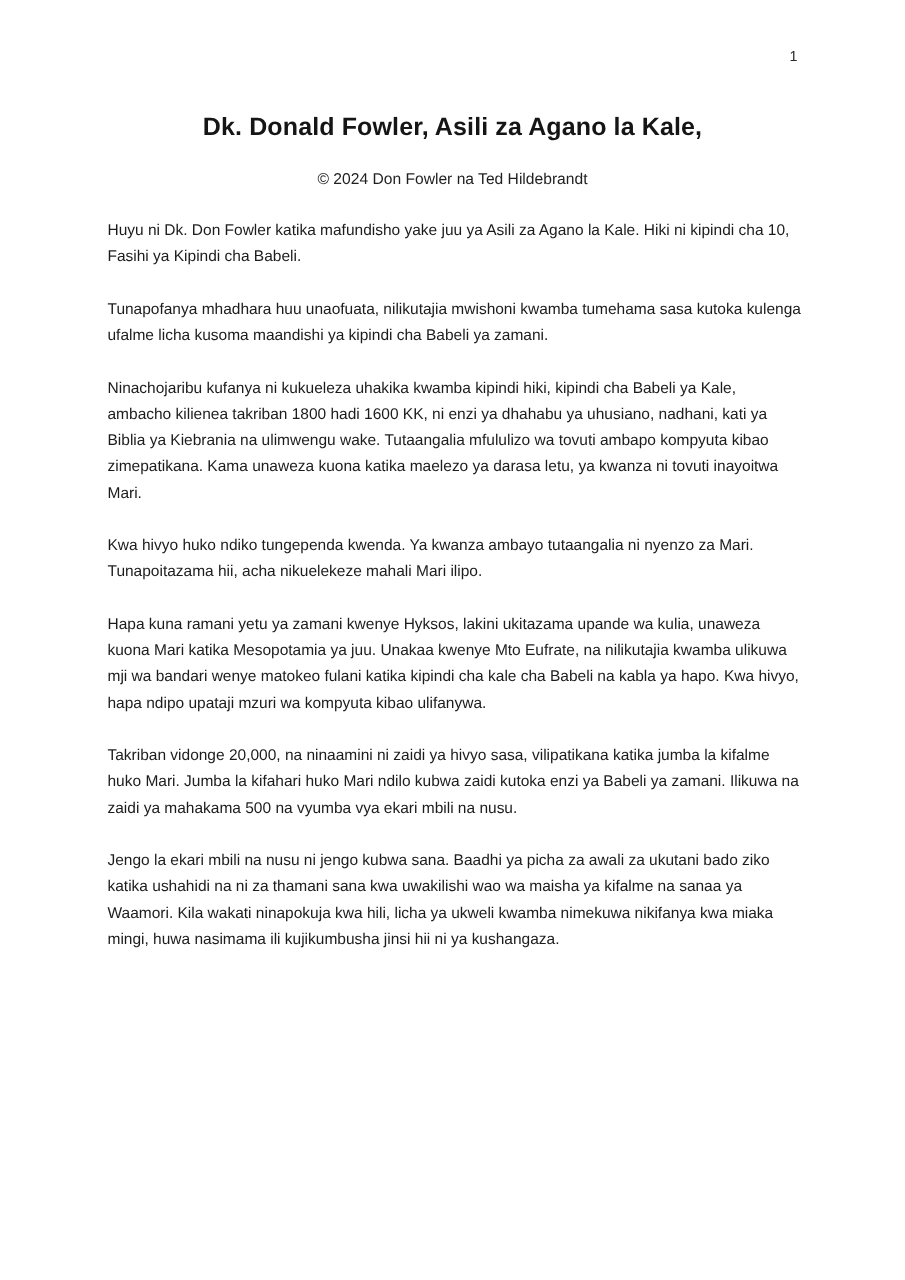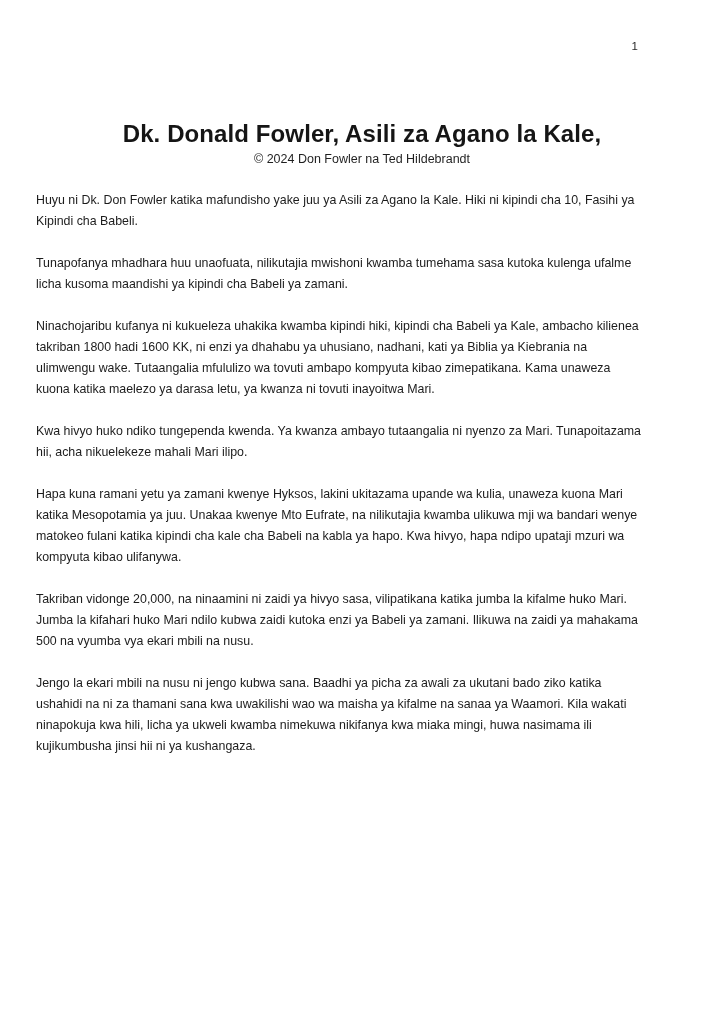--- a/index.html
+++ b/index.html
@@ -22,35 +22,34 @@
     top: 40px;
     right: 86px;
     font-size: 11.5px;
     color: #2a2a2a;
   }
   .title-block {
     padding-top: 88px;
     text-align: center;
   }
   .title-line {
-    font-size: 24px;
+    font-size: 20px;
     font-weight: bold;
     line-height: 28px;
     letter-spacing: 0.1px;
     color: #151515;
-    margin-top: 32px;
   }
   .copyright {
-    margin-top: 4px;
+    margin-top: 20px;
     font-size: 12.5px;
     color: #1f1f1f;
   }
   .content {
     margin-top: 24px;
-    padding-left: 36px;
+    padding-left: 86px;
     padding-right: 82px;
   }
   .content p {
     margin: 0 0 21px 0;
     font-size: 12.4px;
     line-height: 21px;
     color: #1c1c1c;
   }
 </style>
 </head>

